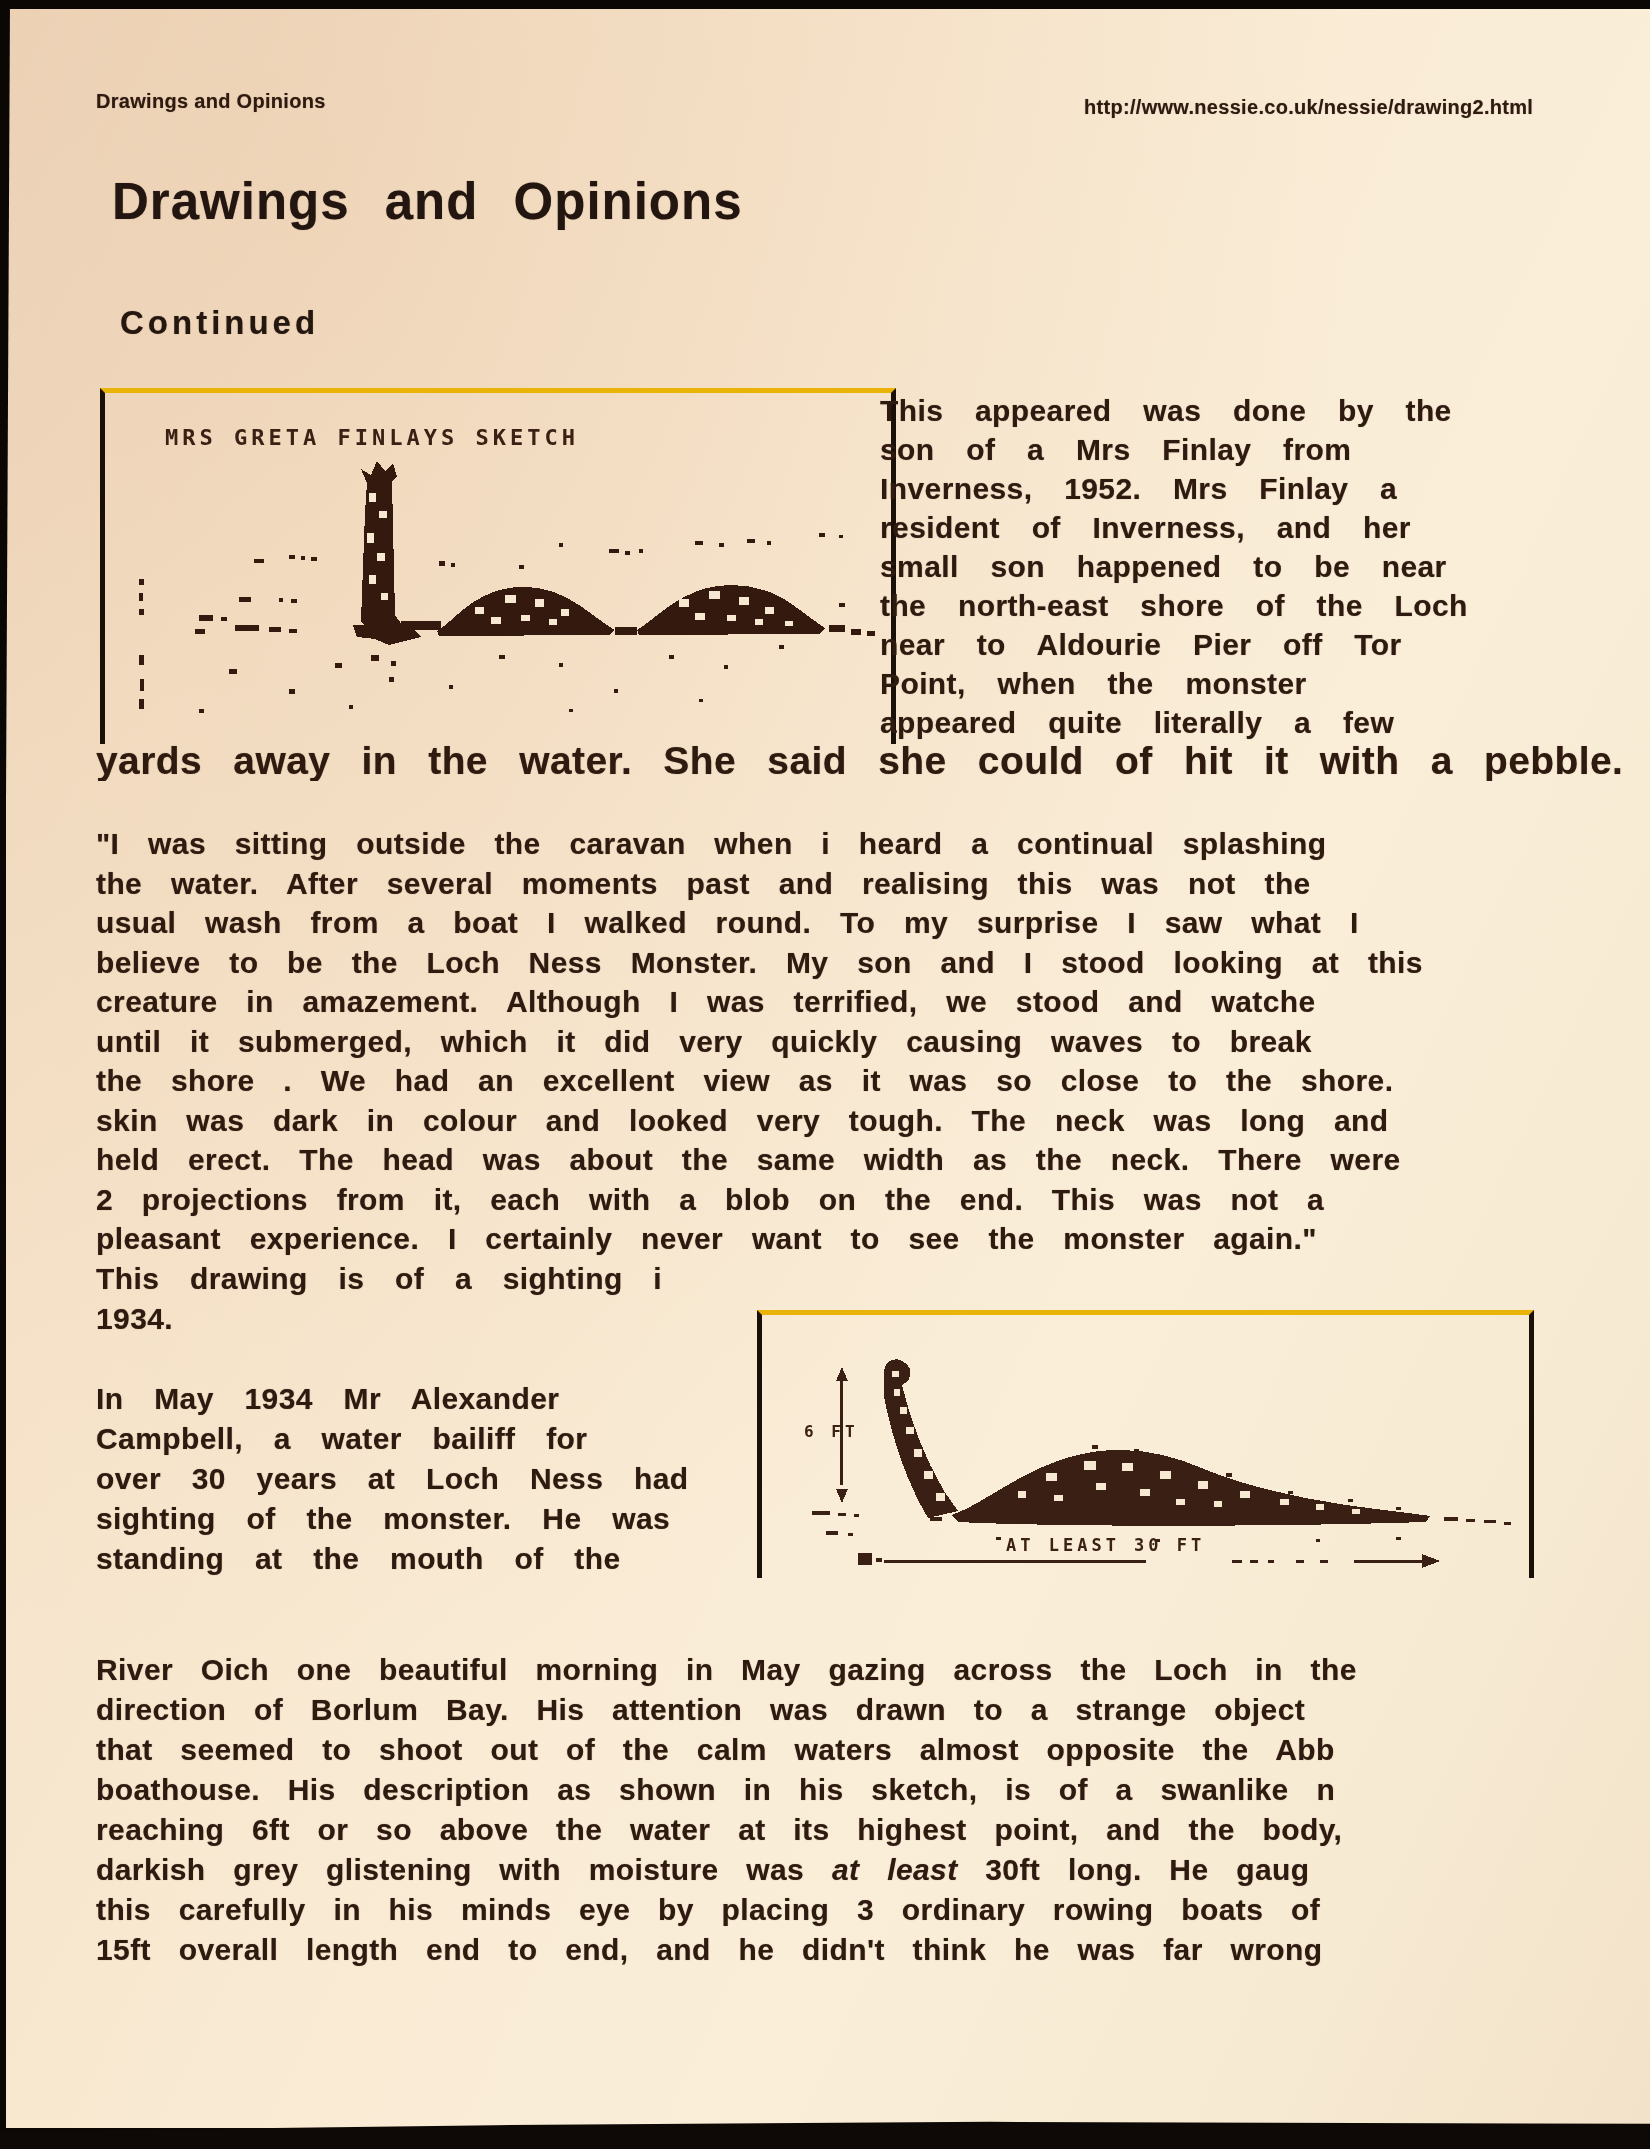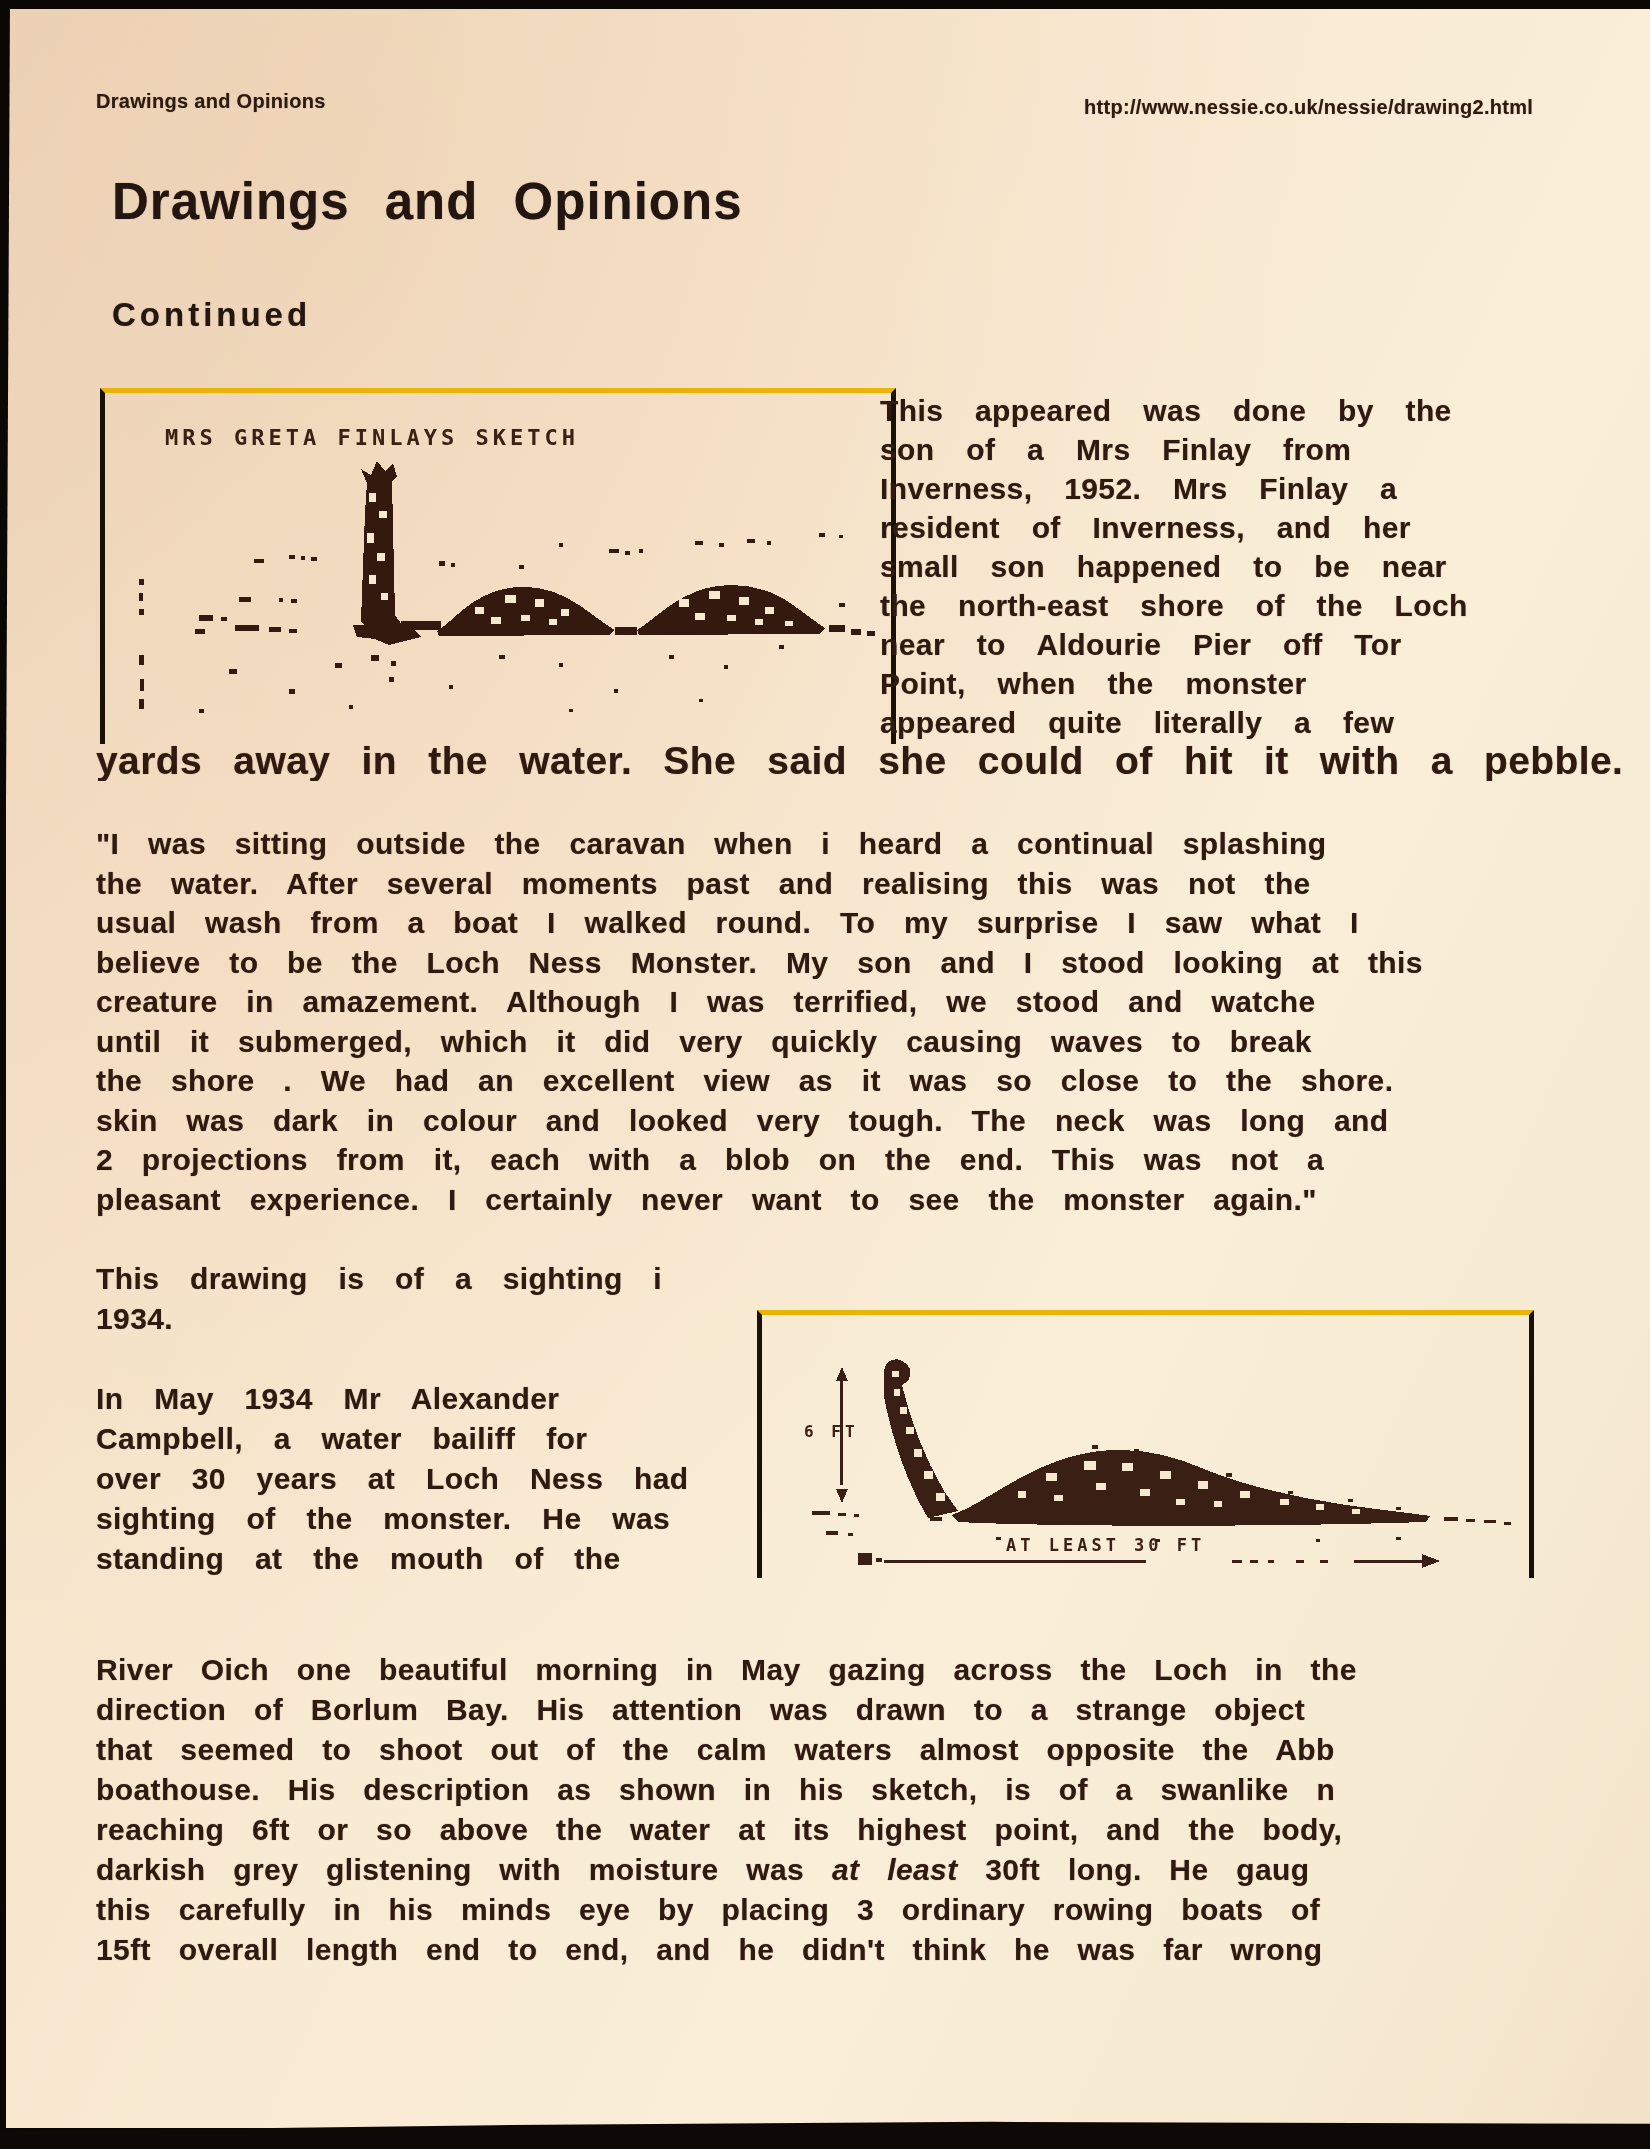--- a/index.html
+++ b/index.html
@@ -53,21 +53,21 @@
 </head>
 <body>
 
 <div class="paper"></div>
 <div class="edge-left"></div>
 
 <div class="hdr hdr-left ink soft">Drawings and Opinions</div>
 <div class="hdr hdr-right ink soft">http://www.nessie.co.uk/nessie/drawing2.html</div>
 
 <h1 class="title ink soft" style="margin:0;font-weight:bold;">Drawings and Opinions</h1>
-<h2 class="subtitle ink soft" style="margin:0;font-weight:bold;">Continued</h2>
+<h2 class="subtitle ink soft" style="margin:8px;font-weight:bold;">Continued</h2>
 
 <div class="fig fig1">
   <svg viewBox="0 0 752 351" preserveAspectRatio="none" shape-rendering="crispEdges">
     <text class="skcap" x="26" y="52" font-size="22" fill="#3b2014">MRS GRETA FINLAYS SKETCH</text>
     <g fill="#33190e">
 
       <path d="M228,90 L222,76 L232,82 L238,68 L246,78 L254,70 L258,84 L253,88 L256,222 L263,232 L252,240 L230,238 L222,228 L226,120 Z"></path>
       <rect x="230" y="100" width="7" height="9" fill="#f7e8d1"></rect>
         <rect x="240" y="118" width="8" height="7" fill="#f7e8d1"></rect>
       <rect x="228" y="140" width="7" height="10" fill="#f7e8d1"></rect>
@@ -174,20 +174,21 @@
 <div class="quote ink soft">
 
 <div class="line">"I was sitting outside the caravan when i heard a continual splashing</div>
     <div class="line">the water. After several moments past and realising this was not the</div>
     <div class="line">usual wash from a boat I walked round. To my surprise I saw what I</div>
     <div class="line">believe to be the Loch Ness Monster. My son and I stood looking at this</div>
     <div class="line">creature in amazement. Although I was terrified, we stood and watche</div>
     <div class="line">until it submerged, which it did very quickly causing waves to break</div>
     <div class="line">the shore . We had an excellent view as it was so close to the shore.</div>
     <div class="line">skin was dark in colour and looked very tough. The neck was long and</div>
+    <div class="line">held erect. The head was about the same width as the neck. There were</div>
     <div class="line">2 projections from it, each with a blob on the end. This was not a</div>
     <div class="line">pleasant experience. I certainly never want to see the monster again."</div>
   </div>
 
 <div class="col2 ink soft">
 
 <div class="line">This drawing is of a sighting i</div>
     <div class="line">1934.</div>
     <div class="line">&nbsp;</div>
     <div class="line">In May 1934 Mr Alexander</div>

